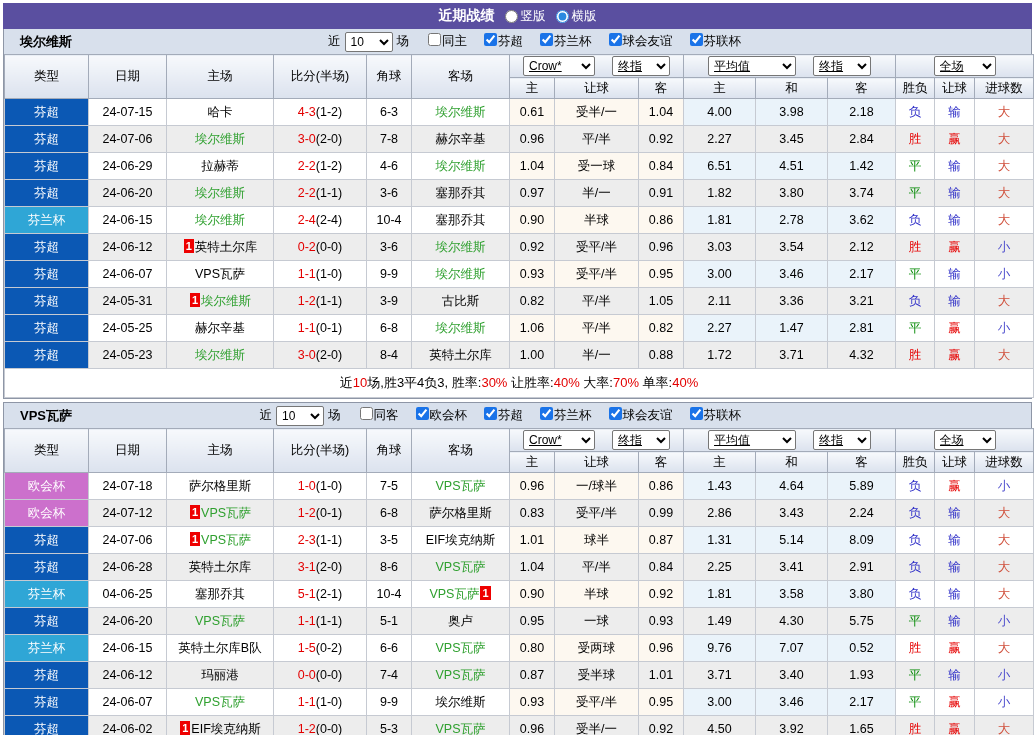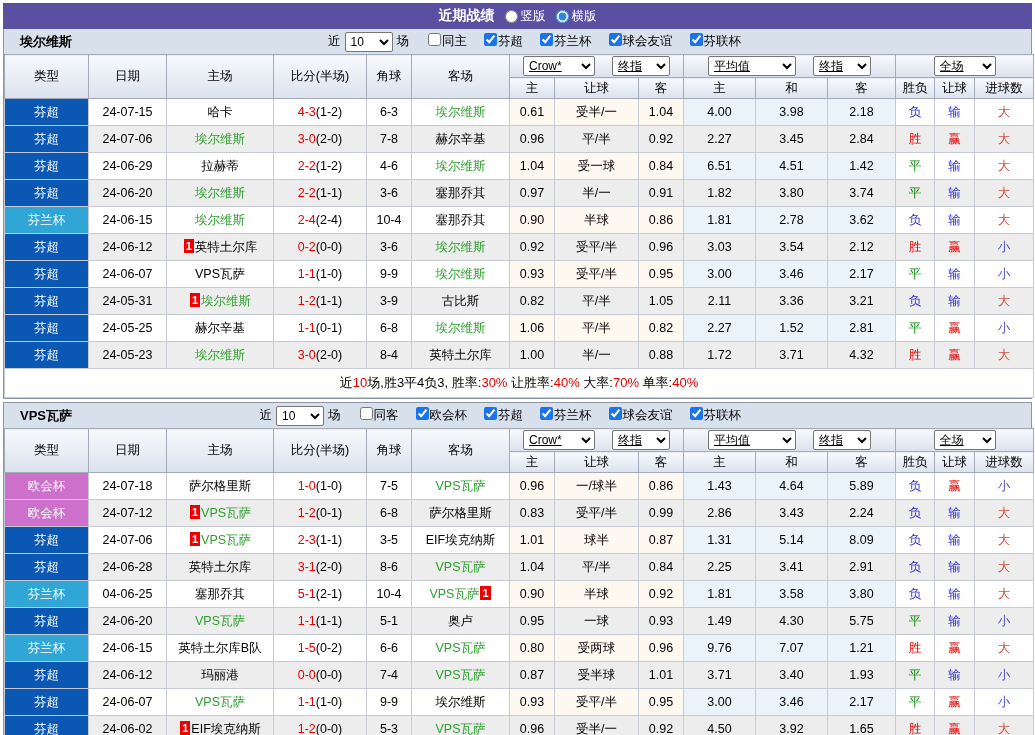--- a/index.html
+++ b/index.html
@@ -283,21 +283,21 @@
             <td class="type-cell" style="background: rgb(11, 88, 180);">芬超</td>
             <td>24-05-25</td>
             <td><span class="team">赫尔辛基</span></td>
             <td><span class="ft">1-1</span><span class="ht">(0-1)</span></td>
             <td>6-8</td>
             <td><span class="team green">埃尔维斯</span></td>
             <td class="crow">1.06</td>
             <td class="crow">平/半</td>
             <td class="crow">0.82</td>
             <td class="avg">2.27</td>
-            <td class="avg">1.52</td>
+            <td class="avg">1.47</td>
             <td class="avg">2.81</td>
             <td class="res" style="color: rgb(0, 136, 0);">平</td>
             <td class="res" style="color: rgb(230, 0, 0);">赢</td>
             <td class="res" style="color: rgb(72, 72, 204);">小</td>
           </tr>
           <tr class="alt">
             <td class="type-cell" style="background: rgb(11, 88, 180);">芬超</td>
             <td>24-05-23</td>
             <td><span class="team green">埃尔维斯</span></td>
             <td><span class="ft">3-0</span><span class="ht">(2-0)</span></td>
@@ -515,21 +515,21 @@
             <td>24-06-15</td>
             <td><span class="team">英特土尔库B队</span></td>
             <td><span class="ft">1-5</span><span class="ht">(0-2)</span></td>
             <td>6-6</td>
             <td><span class="team green">VPS瓦萨</span></td>
             <td class="crow">0.80</td>
             <td class="crow">受两球</td>
             <td class="crow">0.96</td>
             <td class="avg">9.76</td>
             <td class="avg">7.07</td>
-            <td class="avg">1.21</td>
+            <td class="avg">0.52</td>
             <td class="res" style="color: rgb(230, 0, 0);">胜</td>
             <td class="res" style="color: rgb(230, 0, 0);">赢</td>
             <td class="res" style="color: rgb(208, 80, 60);">大</td>
           </tr>
           <tr class="alt">
             <td class="type-cell" style="background: rgb(11, 88, 180);">芬超</td>
             <td>24-06-12</td>
             <td><span class="team">玛丽港</span></td>
             <td><span class="ft">0-0</span><span class="ht">(0-0)</span></td>
             <td>7-4</td>

